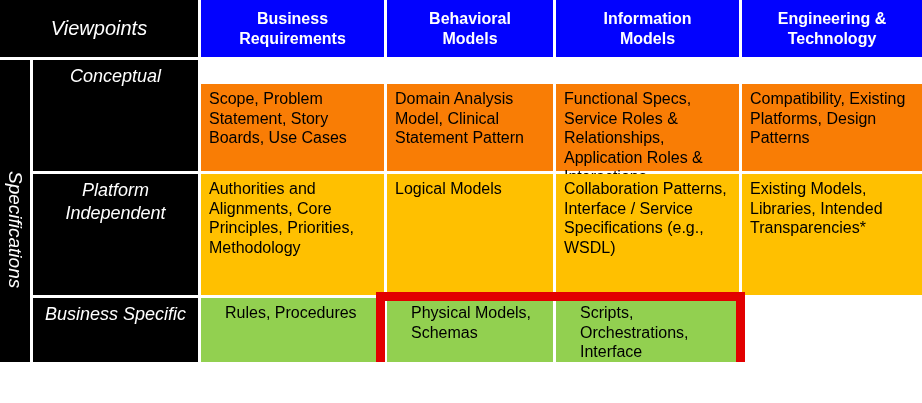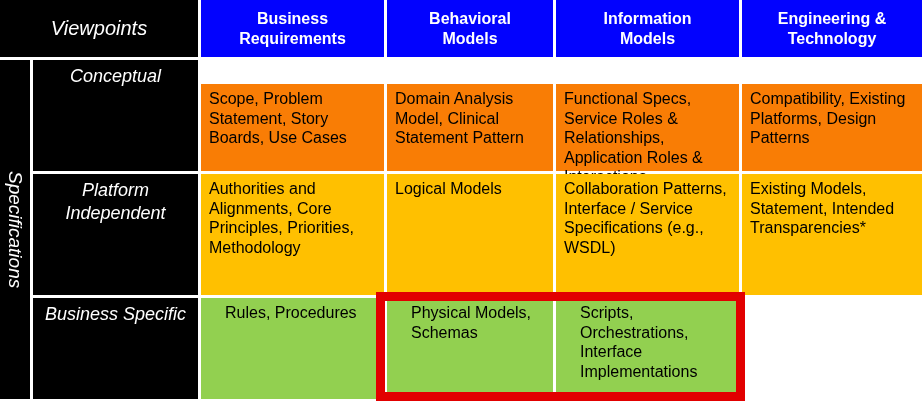--- a/index.html
+++ b/index.html
@@ -3,21 +3,21 @@
 <meta charset="utf-8">
 <style>
   html, body {
     margin: 0; padding: 0;
     background: #ffffff;
     font-family: "Liberation Sans", sans-serif;
   }
   .stage {
     position: relative;
     width: 922px;
-    height: 403px;
+    height: 362px;
     background: var(--gap, #ffffff);
     overflow: hidden;
   }
   .grid {
     display: grid;
     grid-template-columns: 30px 165px 183px 166px 183px 180px;
     grid-template-rows: 57px 111px 121px 101px;
     gap: 3px;
     width: 922px;
   }
@@ -99,21 +99,21 @@
     <div class="cell rowlabel">Conceptual</div>
     <div class="cell body orange">Scope, Problem Statement, Story Boards, Use Cases</div>
     <div class="cell body orange">Domain Analysis Model, Clinical Statement Pattern</div>
     <div class="cell body orange">Functional Specs, Service Roles &amp; Relationships, Application Roles &amp; Interactions</div>
     <div class="cell body orange">Compatibility, Existing Platforms, Design Patterns</div>
 
     <div class="cell rowlabel">Platform Independent</div>
     <div class="cell body amber">Authorities and Alignments, Core Principles, Priorities, Methodology</div>
     <div class="cell body amber">Logical Models</div>
     <div class="cell body amber">Collaboration Patterns, Interface / Service Specifications (e.g., WSDL)</div>
-    <div class="cell body amber">Existing Models, Statement, Intended Transparencies*</div>
+    <div class="cell body amber">Existing Models, Libraries, Intended Transparencies*</div>
 
     <div class="cell rowlabel">Business Specific</div>
     <div class="cell body green">Rules, Procedures</div>
     <div class="cell body green">Physical Models, Schemas</div>
     <div class="cell body green">Scripts, Orchestrations, Interface Implementations</div>
 
   </div>
 
   <div class="highlight"></div>
 </div>

